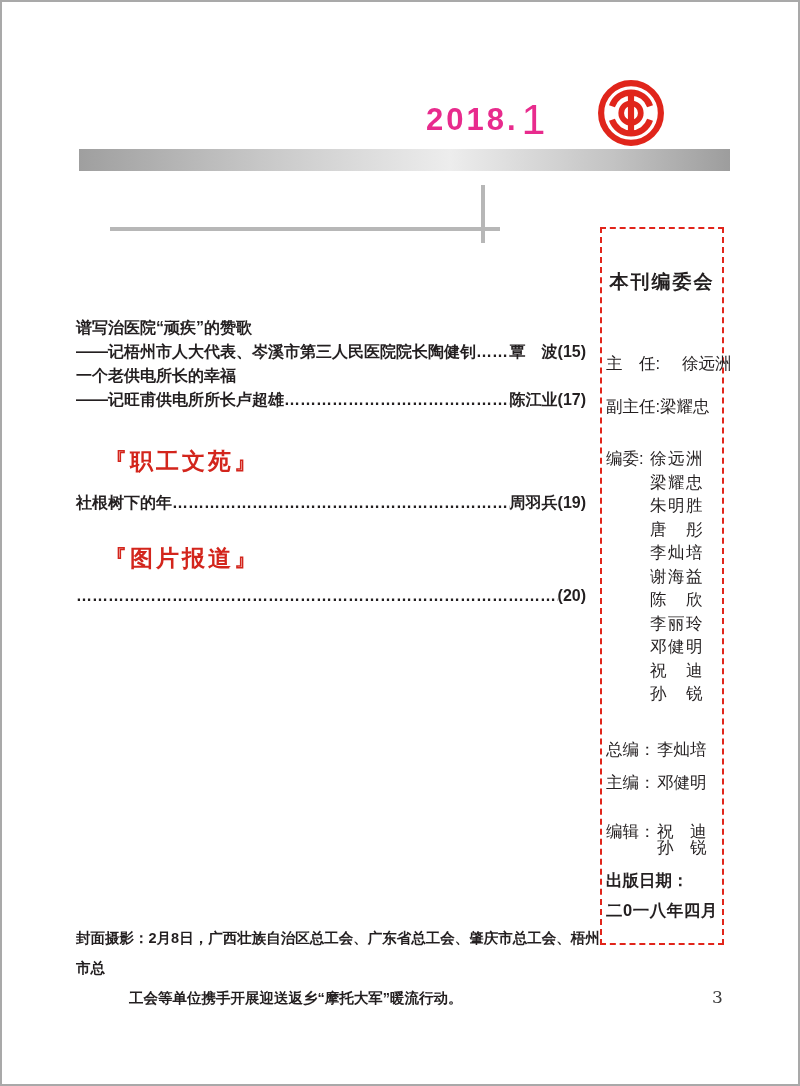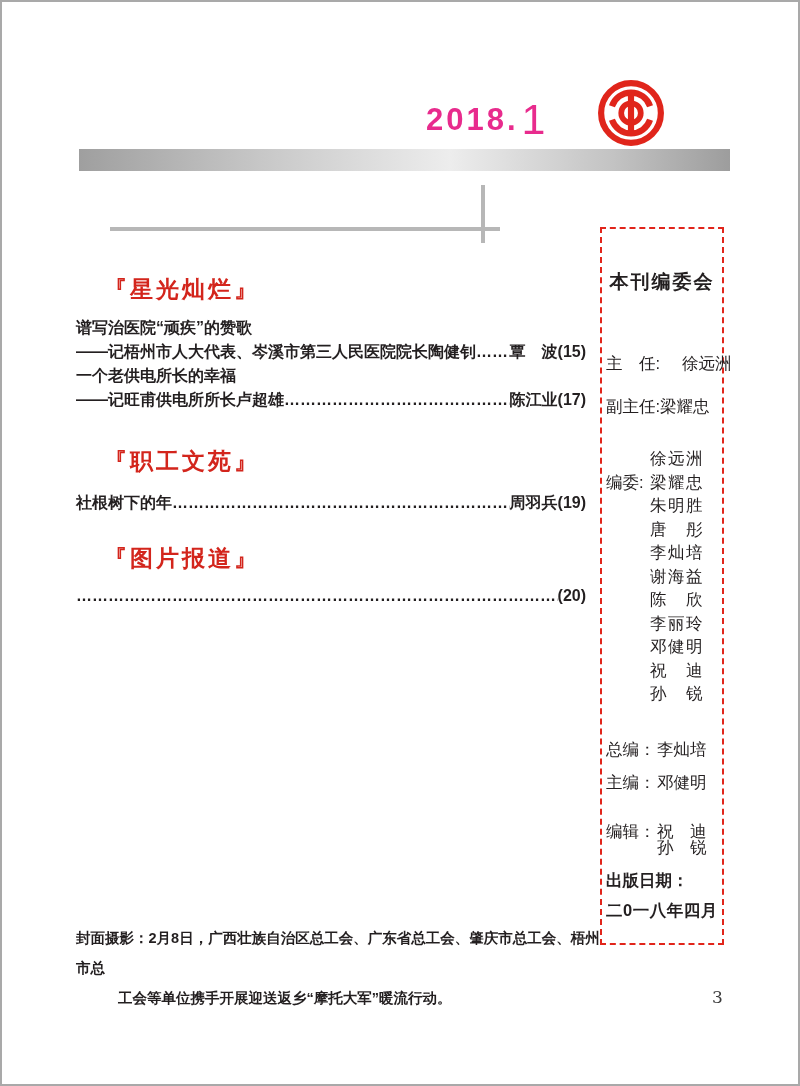--- a/index.html
+++ b/index.html
@@ -33,31 +33,31 @@
   .author{white-space:nowrap;}
   
   .ebox{position:absolute;left:598px;top:225px;width:124px;height:718px;
     border:2.5px dashed #e1251b;box-sizing:border-box;font-size:16.5px;font-weight:500;}
   .ebox .abs{position:absolute;left:4px;right:2px;}
   .ebox-title{top:40px;left:0 !important;right:0 !important;text-align:center;
     font-size:19px;font-weight:600;letter-spacing:2px;}
   .lead-row{display:flex;white-space:nowrap;}
   .lead1{top:124px;gap:22px;} .lead2{top:167px;}
   .committee{top:218px;display:flex;}
-  .committee .clabel{width:44px;line-height:23.5px;white-space:nowrap;margin-top:24px;}
+  .committee .clabel{width:44px;line-height:23.5px;white-space:nowrap;}
   .cnames div{line-height:23.5px;letter-spacing:1.5px;white-space:nowrap;}
   .staff-row{display:flex;white-space:nowrap;}
   .staff-row .slabel{width:51px;}
   .s0{top:510px;} .s1{top:543px;} .s2{top:592px;} .s3{top:608px;}
   .pub-label{top:641px;font-weight:700;}
   .pub-date{top:671px;font-weight:700;letter-spacing:0.5px;}
   
   .caption{position:absolute;left:74px;top:921px;width:530px;
     font-size:14.5px;font-weight:700;line-height:30px;}
-  .caption .l2{margin-left:42px;}
+  .caption .l2{margin-left:53px;}
   .pagenum{position:absolute;left:710px;top:985px;font-family:"DejaVu Serif",serif;
     font-size:17px;color:#3a3a3a;}
 </style>
 </head>
 <body>
 
 <div class="page">
 
   <div class="issue">
     <span class="issue-year">2018.</span>
@@ -72,21 +72,20 @@
       <rect x="30" y="13" width="6" height="40" fill="#e0251b"></rect>
       <circle cx="33" cy="33" r="9.5" fill="none" stroke="#e0251b" stroke-width="5.5"></circle>
     </svg>
   </div>
 
   <div class="gbar"></div>
 
   <div class="hline"></div>
   <div class="vline"></div>
 
-  <div class="col-item sec-header" style="top:272px">『星光灿烂』</div>
 
   <div class="col-item toc-block" style="top:314px">
     <div class="t">谱写治医院“顽疾”的赞歌</div>
     <div class="toc-line">
       <span class="t">——记梧州市人大代表、岑溪市第三人民医院院长陶健钊 </span>
       <span class="leader">……………………………………………………………………………………………………………………………………………………………………………………………………………………</span>
       <span class="author">覃　波</span>
       <span class="author">(15)</span>
     </div>
     <div class="t">一个老供电所长的幸福</div>

